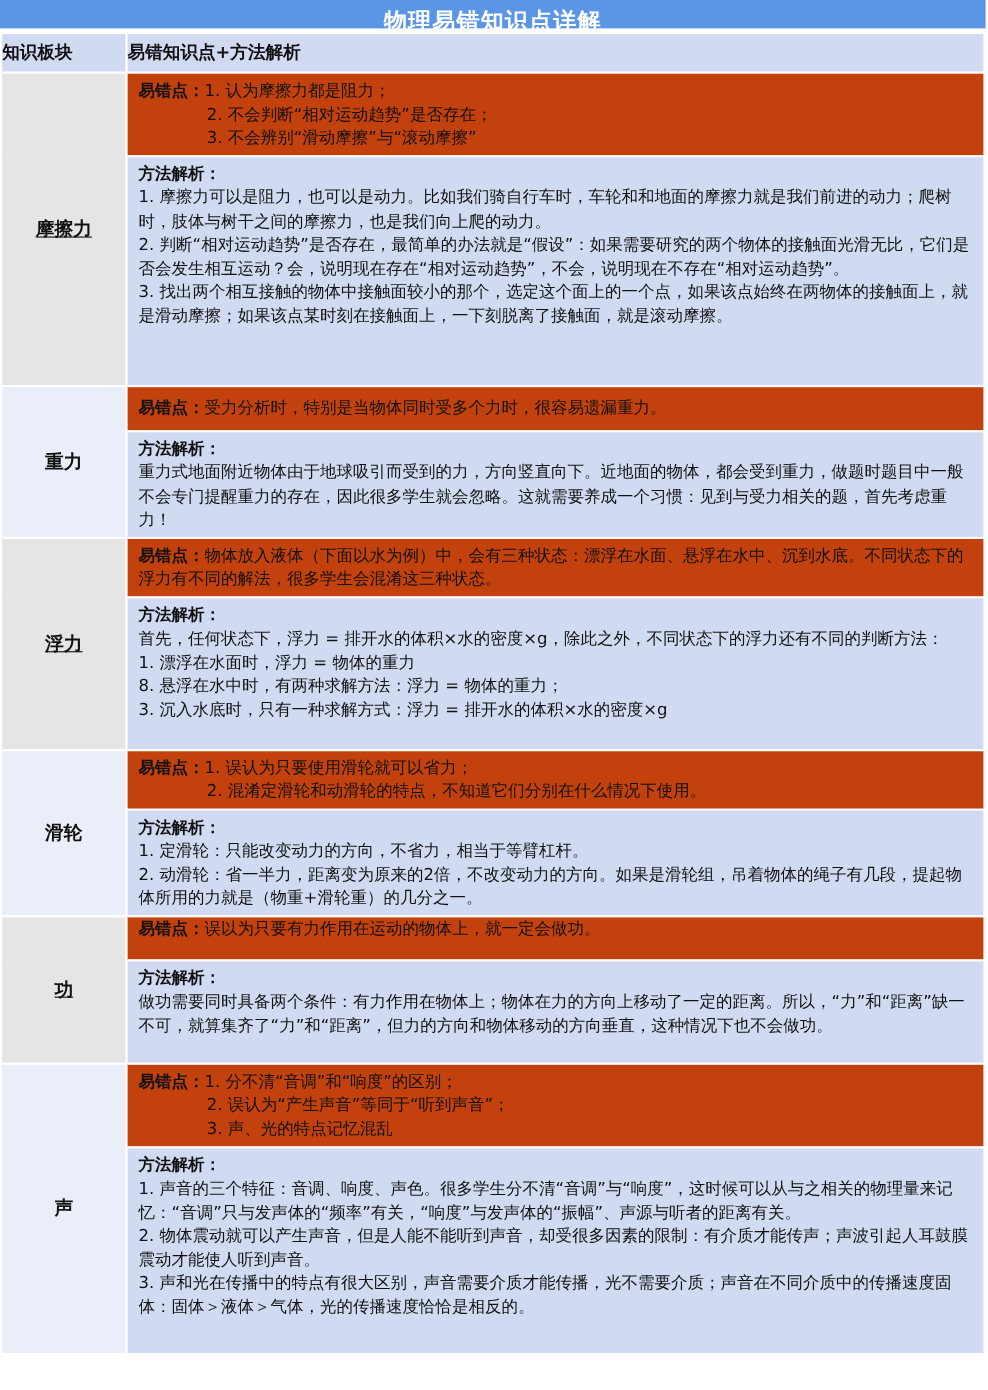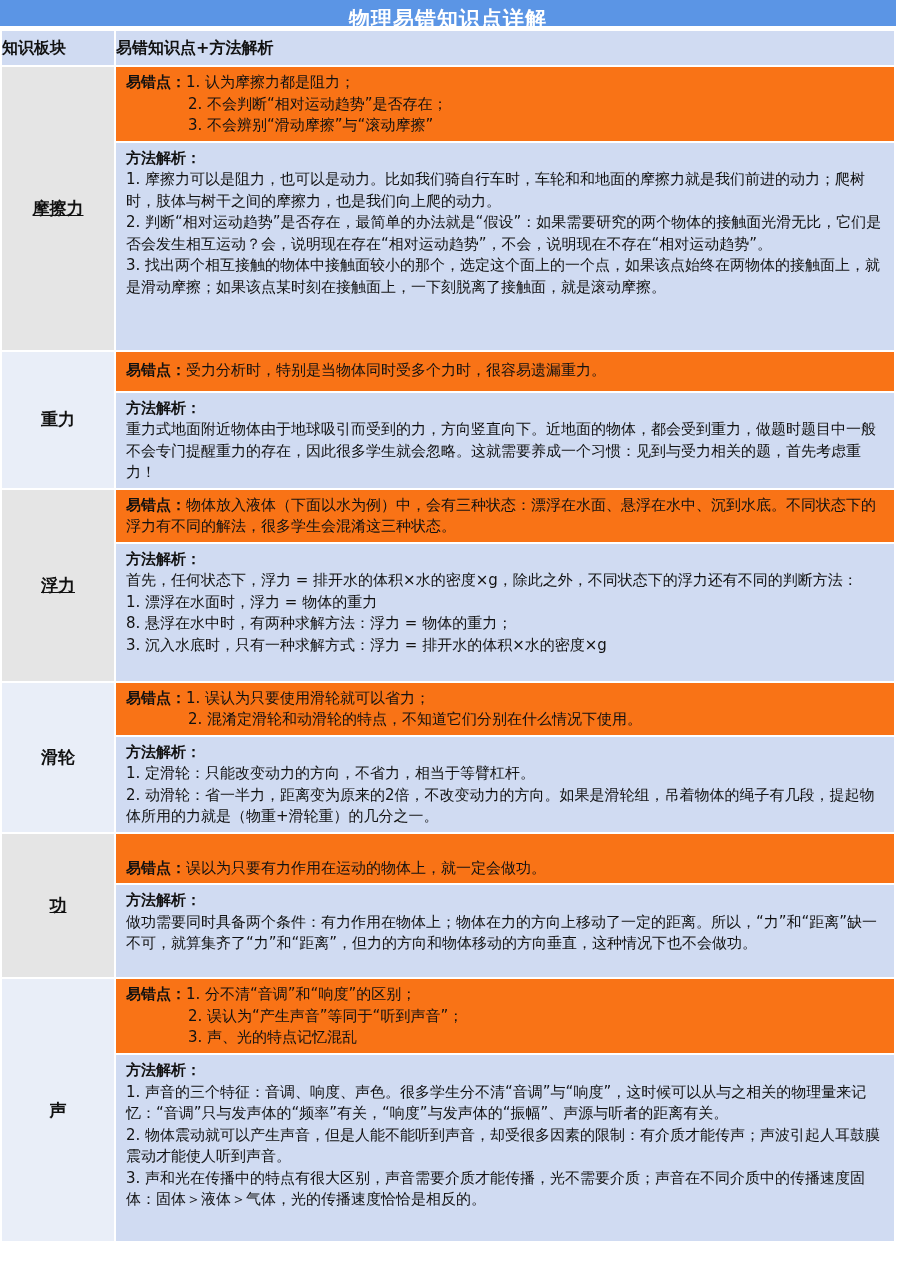--- a/index.html
+++ b/index.html
@@ -11,21 +11,21 @@
     letter-spacing: 1px;
   }
   .gap { height: 3px; background: #fff; }
   table { border-collapse: collapse; width: 896px; table-layout: fixed; }
   td { padding: 0; vertical-align: top; border: 2px solid #ffffff; }
   .hdr td { height: 34px; background: #d0dbf2; font-weight: bold; font-size: 16px; vertical-align: middle; }
   .col-left { width: 114px; }
   .topic { text-align: center; vertical-align: middle; font-weight: bold; font-size: 17px; }
   .dark { background: #e5e5e5; text-decoration: underline; }
   .light { background: #e9eef8; }
-  .cell-mistake { background: #f97316; }
+  .cell-mistake { background: #c2410c; }
   .cell-method { background: #d0dbf2; }
   .inner { padding: 5px 10px 4px 10px; font-size: 15px; line-height: 21.5px; }
   .lbl { font-weight: bold; }
   .indent { padding-left: 62px; }
   .line { display: block; }
 </style>
 </head>
 <body>
 
 <div class="sheet">
@@ -116,21 +116,21 @@
           <span class="line lbl">方法解析：</span>
           <span class="line">1. 定滑轮：只能改变动力的方向，不省力，相当于等臂杠杆。</span>
           <span class="line">2. 动滑轮：省一半力，距离变为原来的2倍，不改变动力的方向。如果是滑轮组，吊着物体的绳子有几段，提起物体所用的力就是（物重+滑轮重）的几分之一。</span>
         </div>
       </td>
     </tr>
 
     <tr>
       <td class="topic dark" rowspan="2">功</td>
       <td class="cell-mistake" style="height:38px">
-        <div class="inner" style="padding-top:24px">
+        <div class="inner" style="padding-top:0">
           <span class="line"><span class="lbl">易错点：</span><span>误以为只要有力作用在运动的物体上，就一定会做功。</span></span>
         </div>
       </td>
     </tr>
     <tr>
       <td class="cell-method" style="height:92px">
         <div class="inner">
           <span class="line lbl">方法解析：</span>
           <span class="line">做功需要同时具备两个条件：有力作用在物体上；物体在力的方向上移动了一定的距离。所以，“力”和“距离”缺一不可，就算集齐了“力”和“距离”，但力的方向和物体移动的方向垂直，这种情况下也不会做功。</span>
         </div>

